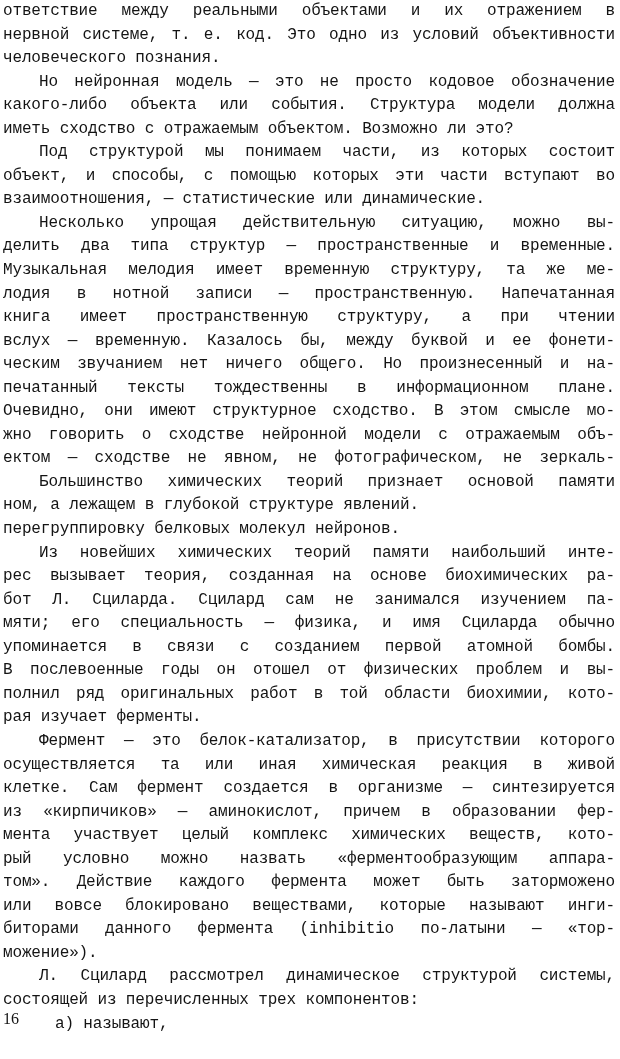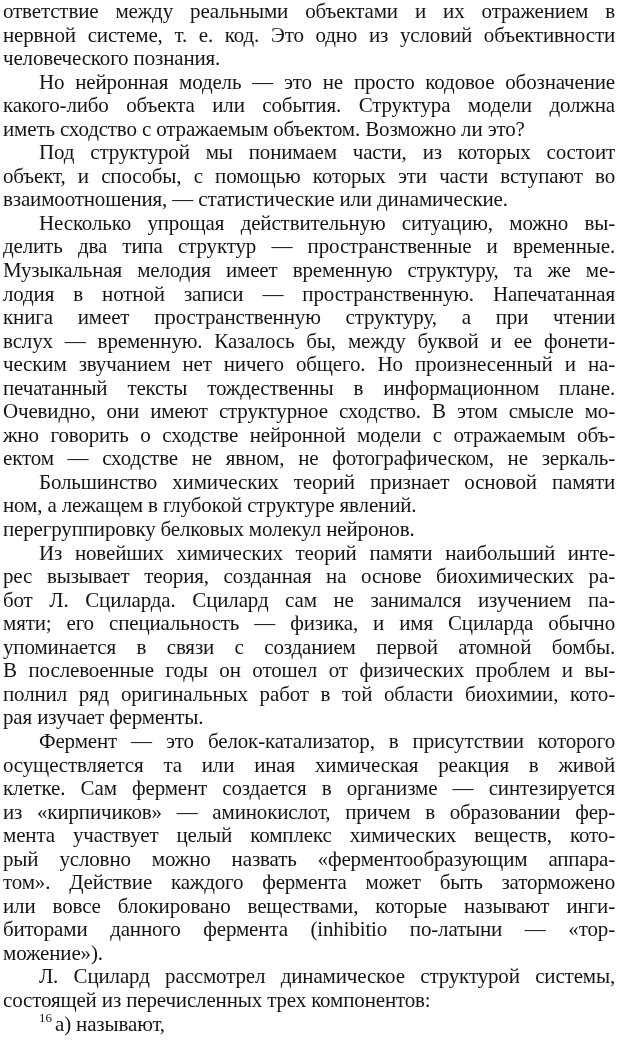--- a/index.html
+++ b/index.html
@@ -1,30 +1,30 @@
 <!DOCTYPE html>
 <html><head>
 <meta charset="utf-8">
 <style>
   html, body { margin: 0; padding: 0; background: #ffffff; }
   body { width: 620px; height: 1059px; overflow: hidden; position: relative; }
   .page {
     position: absolute; left: 3px; top: 0px; width: 612px;
-    font-family: Liberation Serif, serif;
-    font-size: 21px; line-height: 23.55px; color: #141414;
+    font-family: Liberation Mono, monospace;
+    font-size: 16px; line-height: 23.55px; color: #141414;
     letter-spacing: -0.15px;
   }
   .line { display: block; white-space: nowrap; text-align: justify; text-align-last: justify; height: 23.55px; }
   .line.last { text-align-last: left; }
   .line.indent { padding-left: 36px; }
   .line.item { padding-left: 52px; text-align-last: left; }
   .page-number {
     position: absolute; left: 3px; top: 1010px;
     font-family: "Liberation Serif", "DejaVu Serif", serif;
-    font-size: 13px; color: #141414; margin-left: 36px;
+    font-size: 16px; color: #141414;
   }
 </style>
 </head>
 <body>
 
 <div class="page" id="page">
     <span class="line">ответствие между реальными объектами и их отражением в</span>
     <span class="line">нервной системе, т. е. код. Это одно из условий объективности</span>
     <span class="line last">человеческого познания.</span>
     <span class="line indent">Но нейронная модель — это не просто кодовое обозначение</span>

